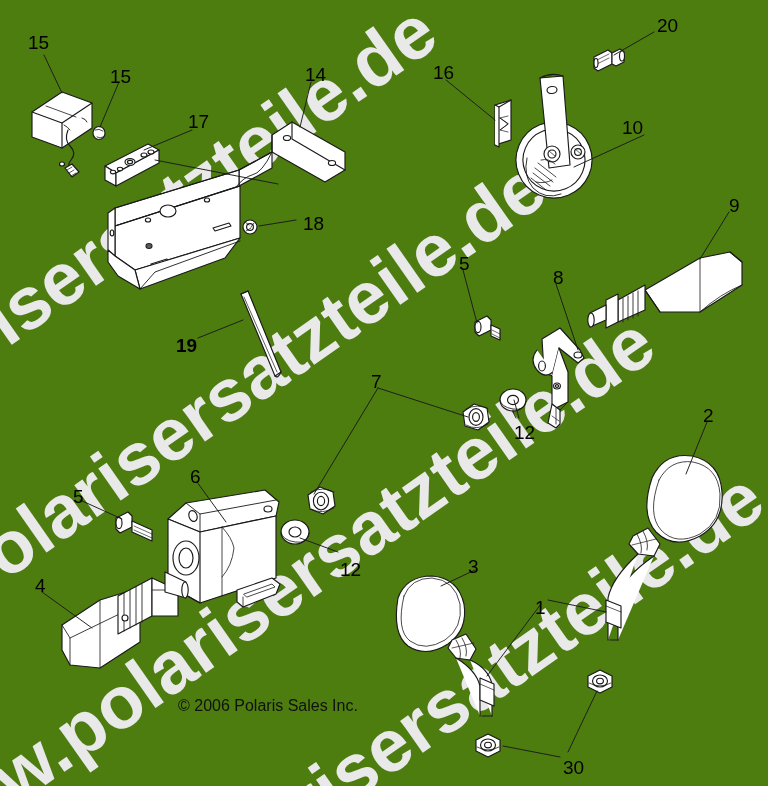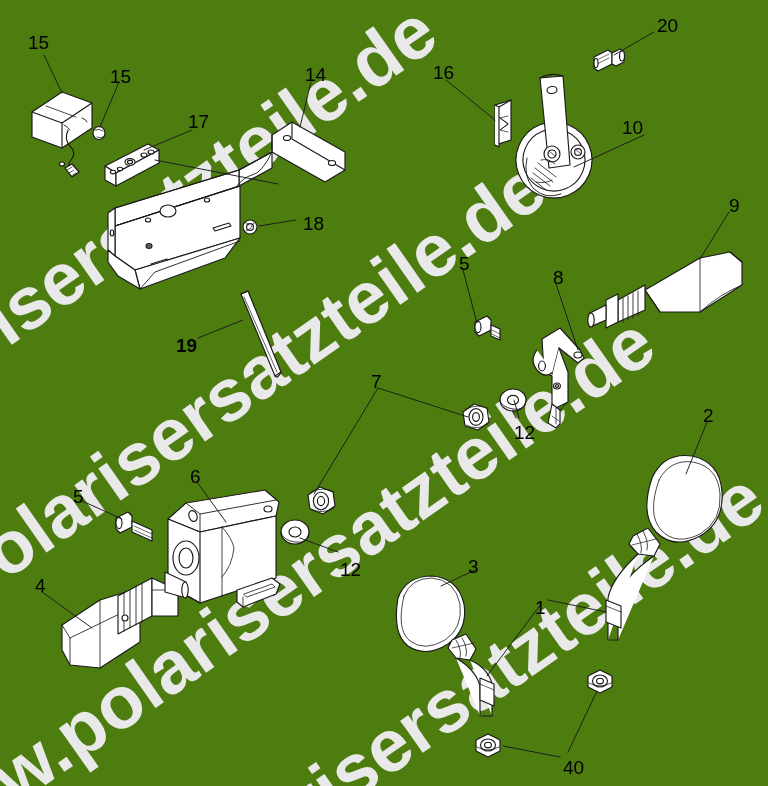--- a/index.html
+++ b/index.html
@@ -424,17 +424,18 @@
       <div class="callout" style="left: 553px; top: 268px;">8</div>
       <div class="callout" style="left: 703px; top: 406px;">2</div>
       <div class="callout" style="left: 371px; top: 372px;">7</div>
       <div class="callout" style="left: 514px; top: 423px;">12</div>
       <div class="callout" style="left: 190px; top: 467px;">6</div>
       <div class="callout" style="left: 73px; top: 487px;">5</div>
       <div class="callout" style="left: 340px; top: 560px;">12</div>
       <div class="callout" style="left: 468px; top: 557px;">3</div>
       <div class="callout" style="left: 535px; top: 598px;">1</div>
       <div class="callout" style="left: 35px; top: 576px;">4</div>
-      <div class="callout" style="left: 563px; top: 758px;">40</div>
+      <div class="callout" style="left: 563px; top: 758px;">30</div>
     </div>
 
+  <div id="copyright">© 2006 Polaris Sales Inc.</div>
 
 </div>
 
 </body></html>

